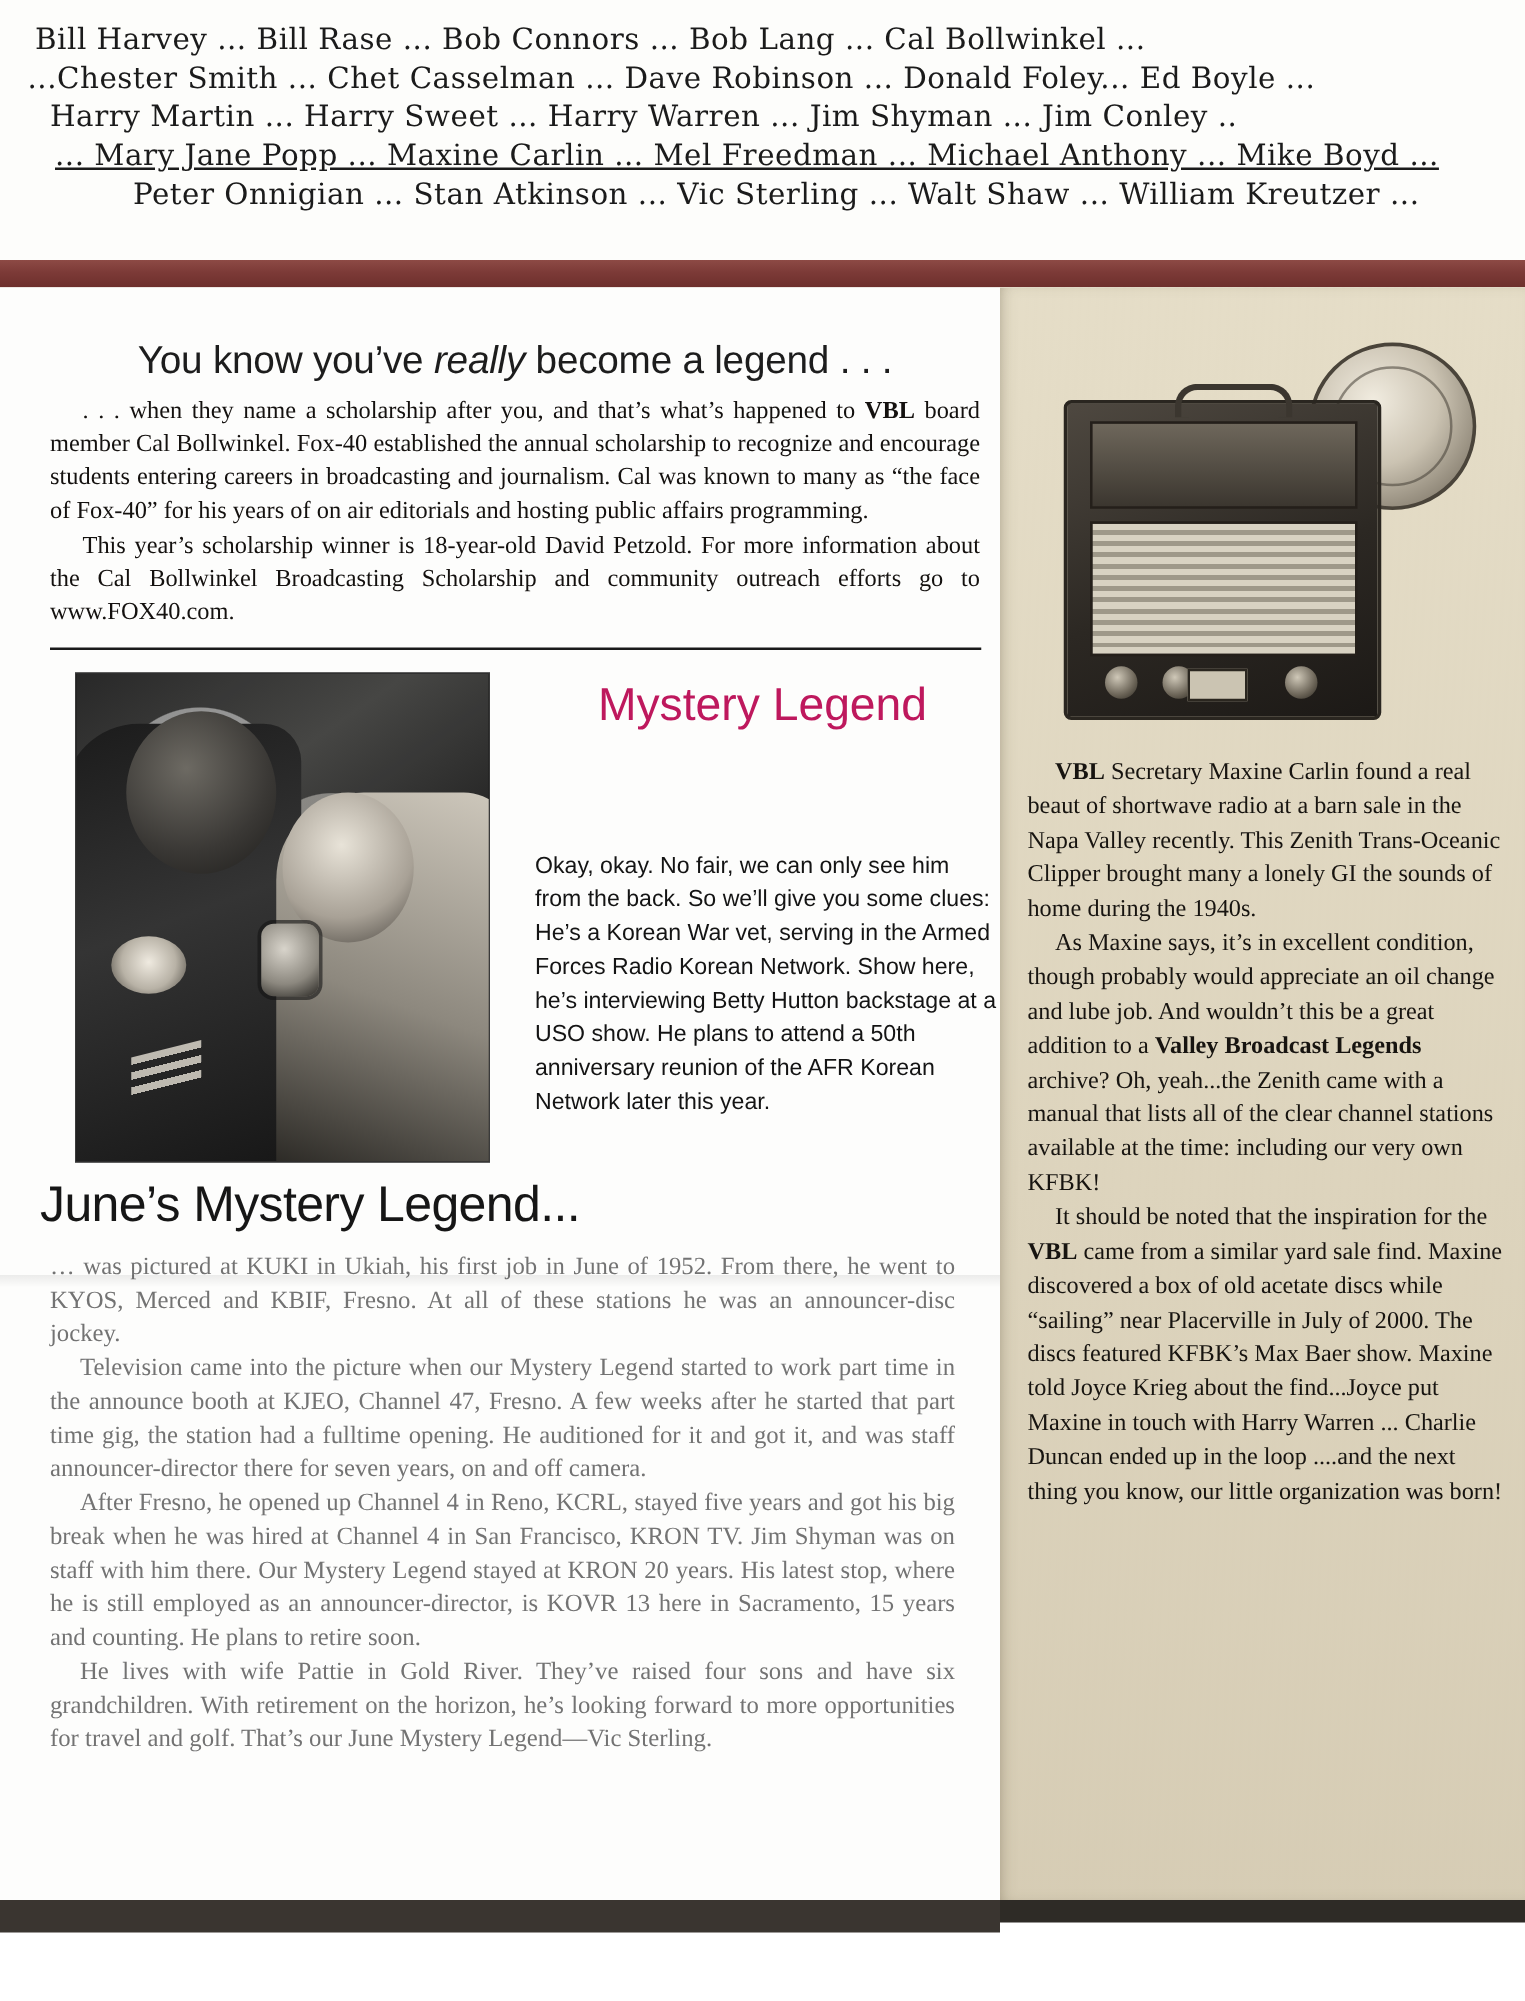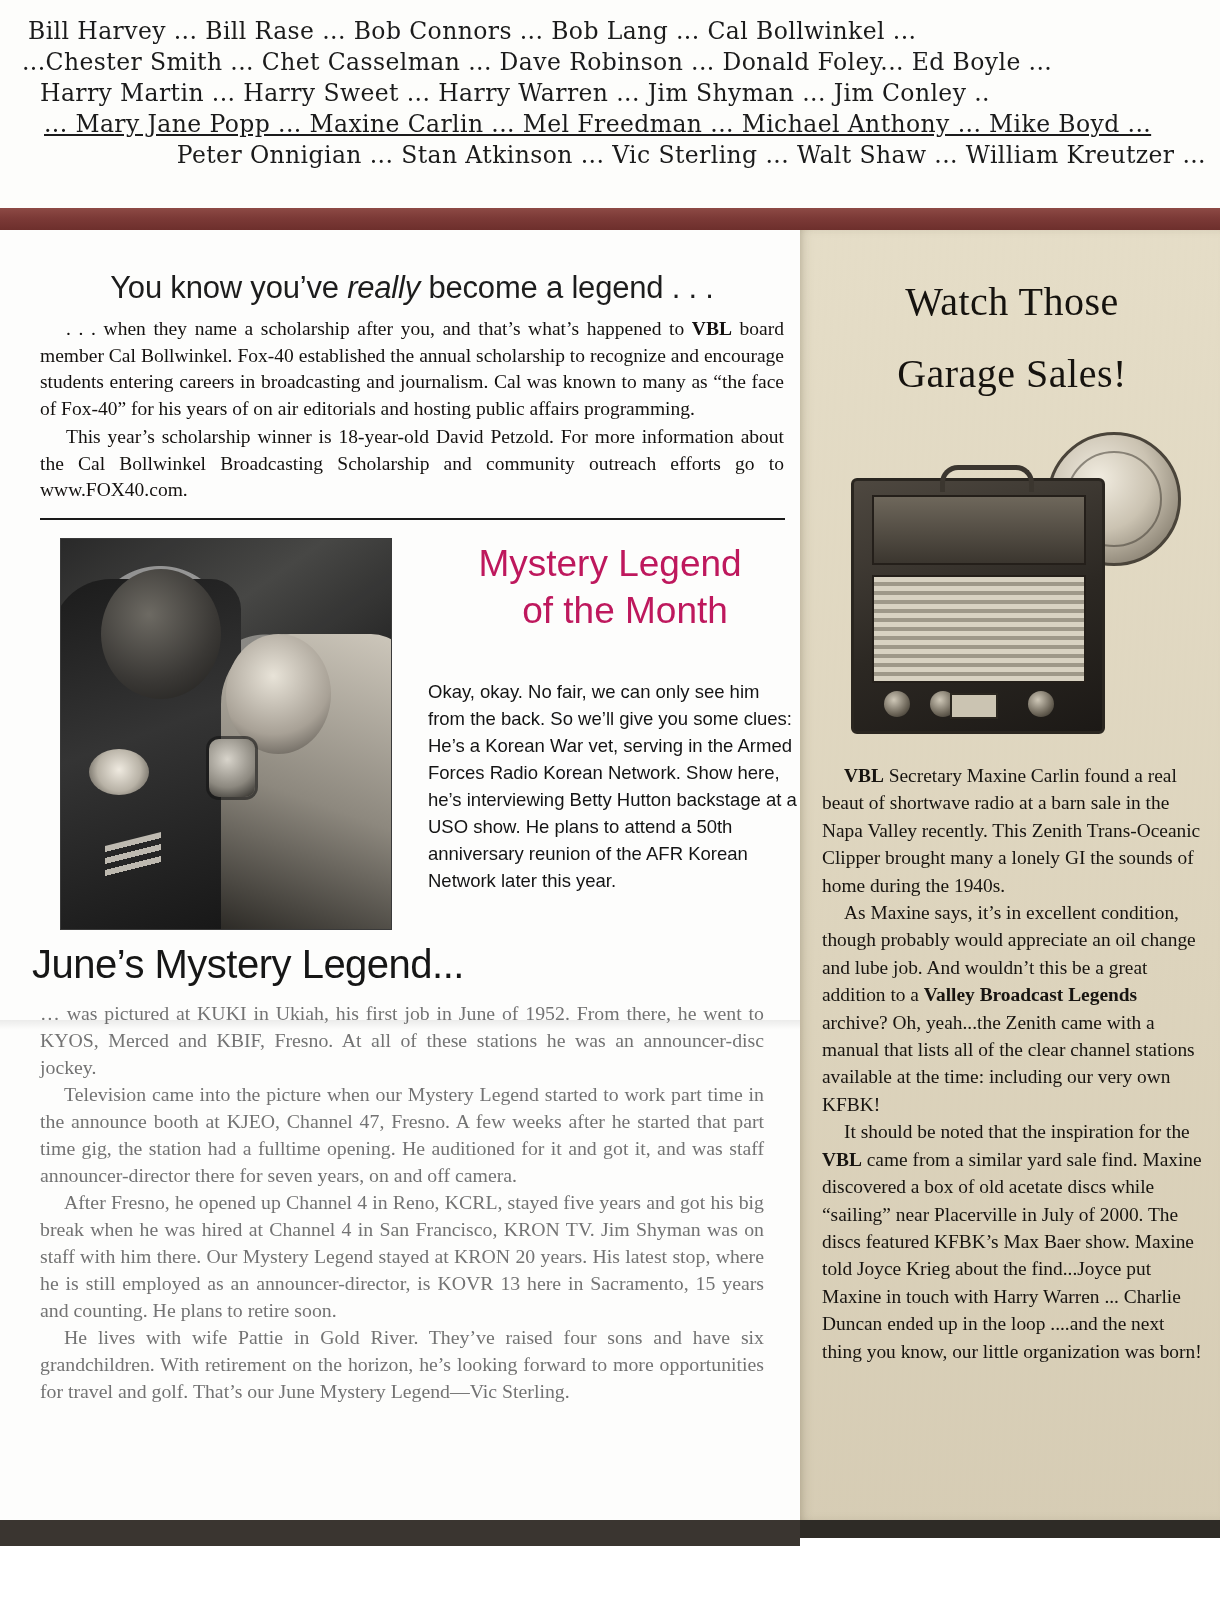--- a/index.html
+++ b/index.html
@@ -32,21 +32,21 @@
     letter-spacing: 0.4px;
     line-height: 31px;
     color: #1b1b1b;
     white-space: nowrap;
     text-align: center;
   }
   .names-line.l1 { text-align: left; padding-left: 14px; }
   .names-line.l2 { text-align: left; padding-left: 8px; }
   .names-line.l3 { text-align: left; padding-left: 26px; }
   .names-line.l4 { text-align: left; padding-left: 30px; text-decoration: underline; }
-  .names-line.l5 { text-align: right; padding-left: 22px; }
+  .names-line.l5 { text-align: center; padding-left: 22px; }
 
   
   .maroon-rule {
     position: absolute;
     left: 0; top: 208px;
     width: 1220px; height: 22px;
     background: linear-gradient(180deg,#8d4a45 0%, #7c3a37 45%, #6d2f2c 100%);
   }
   .maroon-rule::after{
     content:"";
@@ -360,44 +360,39 @@
         <div class="headL"></div>
         <div class="figR"></div>
         <div class="headR"></div>
         <div class="mic"></div>
         <div class="patch"></div>
         <div class="chevron"></div>
       </div>
 
       <div class="mystery-title">
         <span class="l1">Mystery Legend</span>
-        <span class="l2">of the Month</span>
       </div>
 
       <div class="mystery-clue">Okay, okay. No fair, we can only see him from the back. So we’ll give you some clues: He’s a Korean War vet, serving in the Armed Forces Radio Korean Network. Show here, he’s interviewing Betty Hutton backstage at a USO show. He plans to attend a 50th anniversary reunion of the AFR Korean Network later this year.</div>
     </div>
 
     <div class="june-head">June’s Mystery Legend...</div>
 
     <div class="june-body">
       <p class="noind">… was pictured at KUKI in Ukiah, his first job in June of 1952.  From there, he went to KYOS, Merced and KBIF, Fresno. At all of these stations he was an announcer-disc jockey.</p>
       <p>Television came into the picture when our Mystery Legend started to work part time in the announce booth at KJEO, Channel 47, Fresno. A few weeks after he started that part time gig, the station had a fulltime opening. He auditioned for it and got it, and was staff announcer-director there for seven years, on and off camera.</p>
       <p>After Fresno, he opened up Channel 4 in Reno, KCRL, stayed five years and got his big break when he was hired at Channel 4 in San Francisco, KRON TV. Jim Shyman was on staff with him there. Our Mystery Legend stayed at KRON 20 years. His latest stop, where he is still employed as an announcer-director, is KOVR 13 here in Sacramento, 15 years and counting. He plans to retire soon.</p>
       <p>He lives with wife Pattie in Gold River. They’ve raised four sons and have six grandchildren. With retirement on the horizon, he’s looking forward to more opportunities for travel and golf. That’s our June Mystery Legend—Vic Sterling.</p>
     </div>
 
     <div class="fold"></div>
   </div>
 
   <div class="right-col">
 
-    <div class="gs-head">
-      <span class="l1">Watch Those</span>
-      <span class="l2">Garage Sales!</span>
-    </div>
 
     <div class="radio-photo">
       <div class="dish"></div>
       <div class="body">
         <div class="handle"></div>
         <div class="lid"></div>
         <div class="dial"></div>
         <div class="knobs">
           <div class="knob k1"></div>
           <div class="knob k2"></div>

